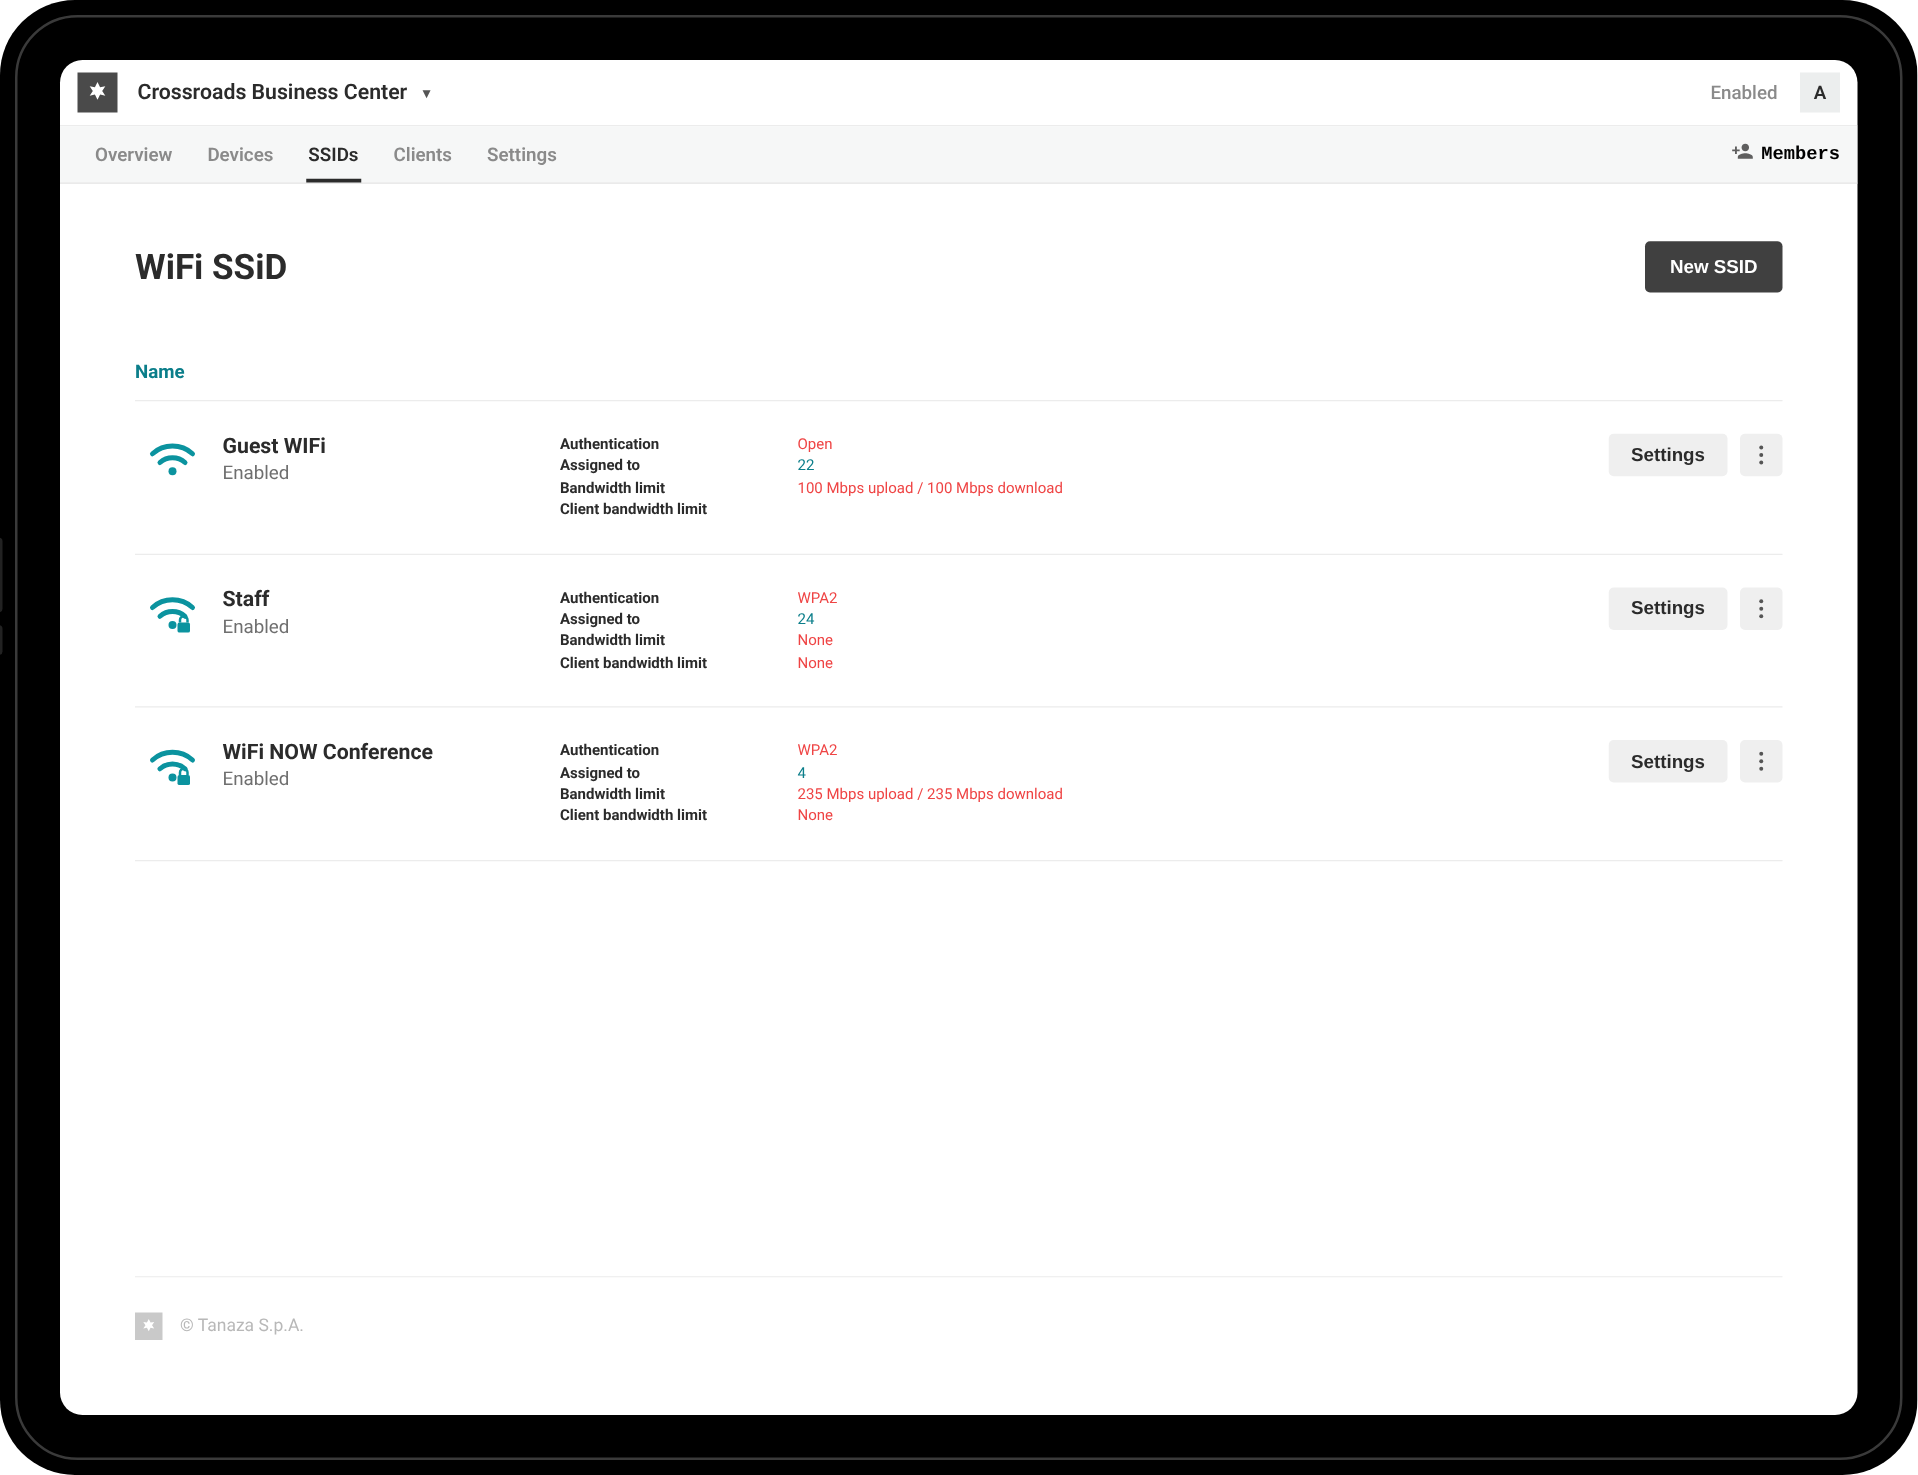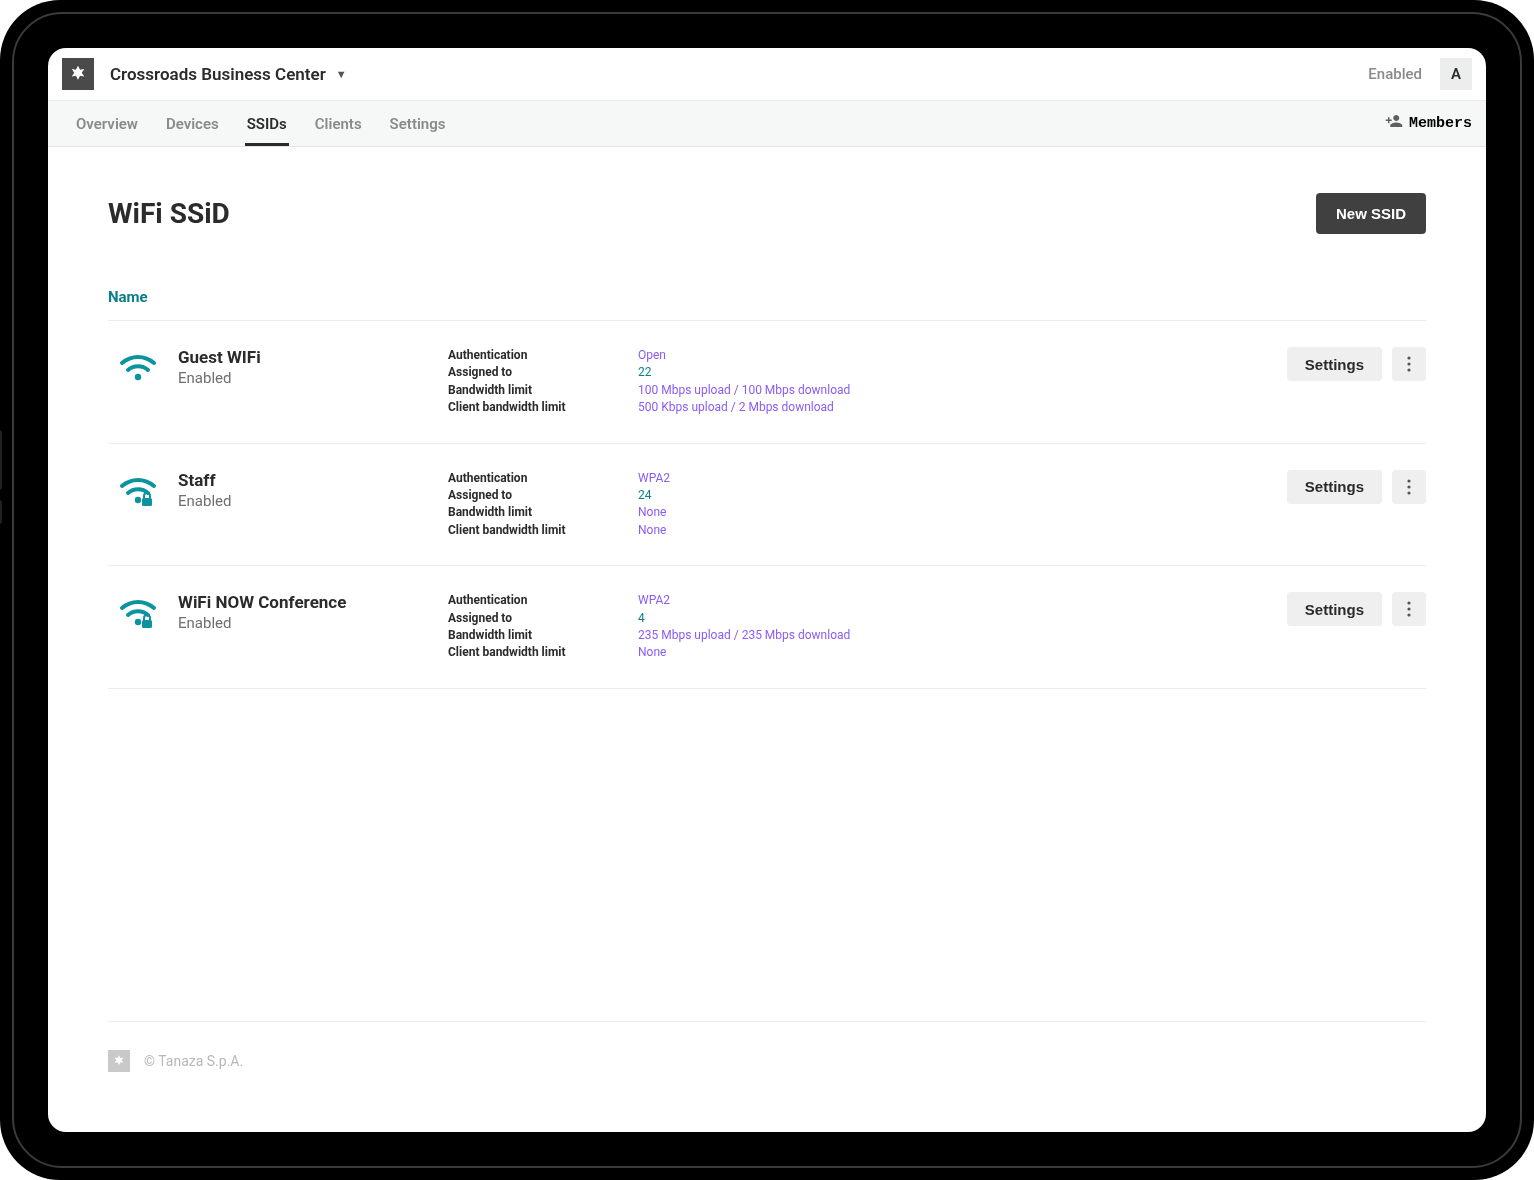--- a/index.html
+++ b/index.html
@@ -212,21 +212,21 @@
   .ssid-name-block .ssid-status {
     font-size: 15px;
     color: #6f6f6f;
     margin-top: 2px;
   }
   .details-labels div, .details-values div {
     font-size: 12px;
     line-height: 1.45;
   }
   .details-labels div { font-weight: 700; color: #2b2b2b; }
-  .details-values div { color: #8b5cf6; }
+  .details-values div { color: #ef4444; }
   .details-values .link { color: #0b7e8a; cursor: pointer; }
 
   .row-actions {
     display: flex;
     gap: 10px;
     justify-content: flex-end;
   }
   .settings-btn {
     background: #efefef;
     border: none;
@@ -342,21 +342,20 @@
     <div class="details-labels">
       <div>Authentication</div>
       <div>Assigned to</div>
       <div>Bandwidth limit</div>
       <div>Client bandwidth limit</div>
     </div>
     <div class="details-values">
       <div>Open</div>
       <div class="link">22</div>
       <div>100 Mbps upload / 100 Mbps download</div>
-      <div>500 Kbps upload / 2 Mbps download</div>
     </div>
     <div class="row-actions">
       <button class="settings-btn">Settings</button>
       <button class="more-btn">
         <svg viewBox="0 0 4 16" fill="#555">
                   <circle cx="2" cy="2" r="1.6"></circle>
                   <circle cx="2" cy="8" r="1.6"></circle>
                   <circle cx="2" cy="14" r="1.6"></circle>
                 </svg>
       </button>

